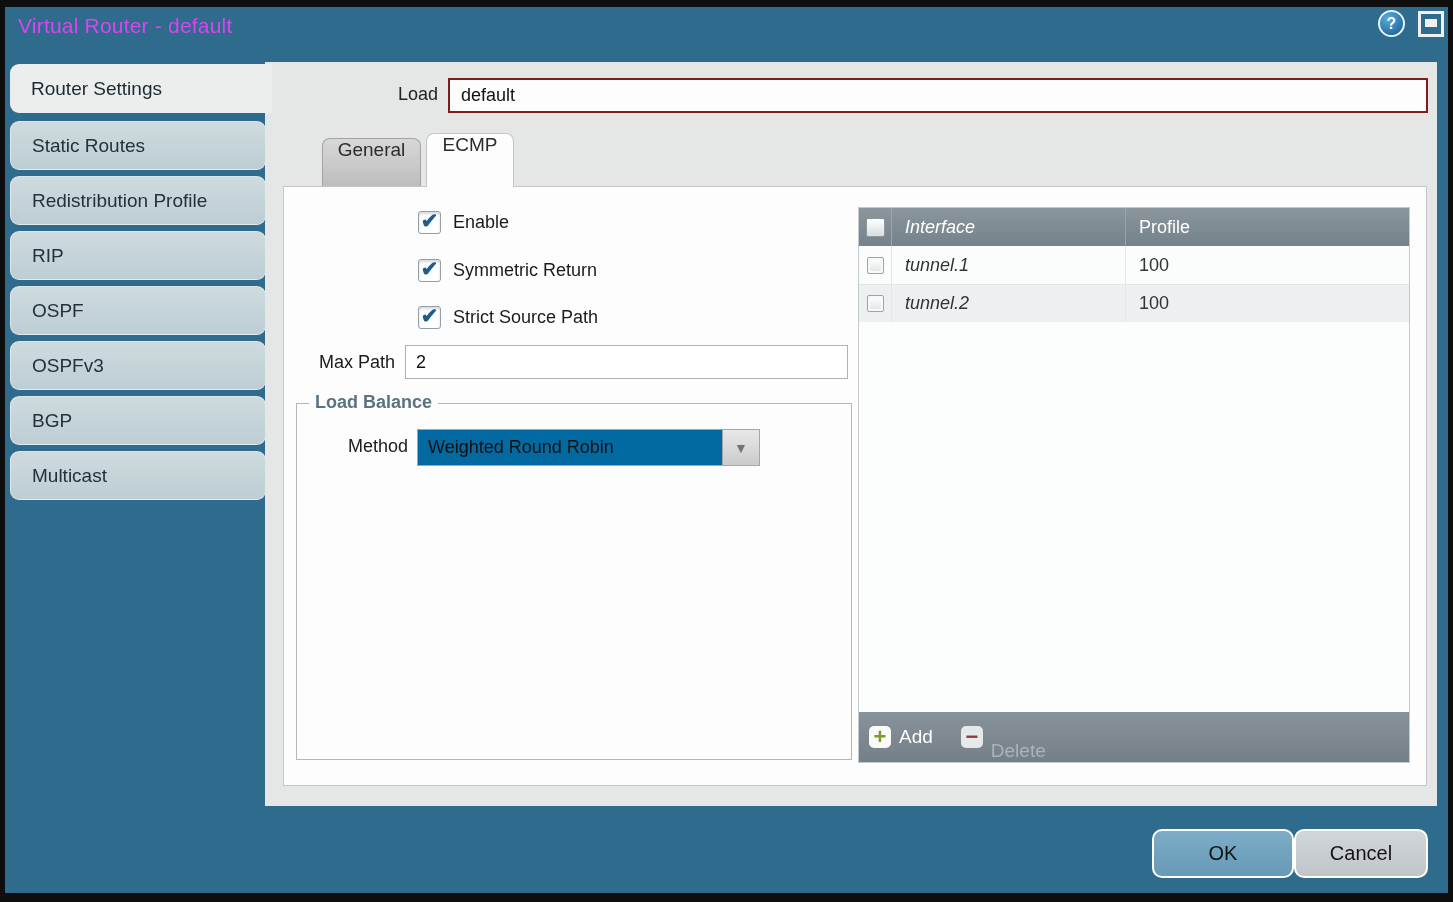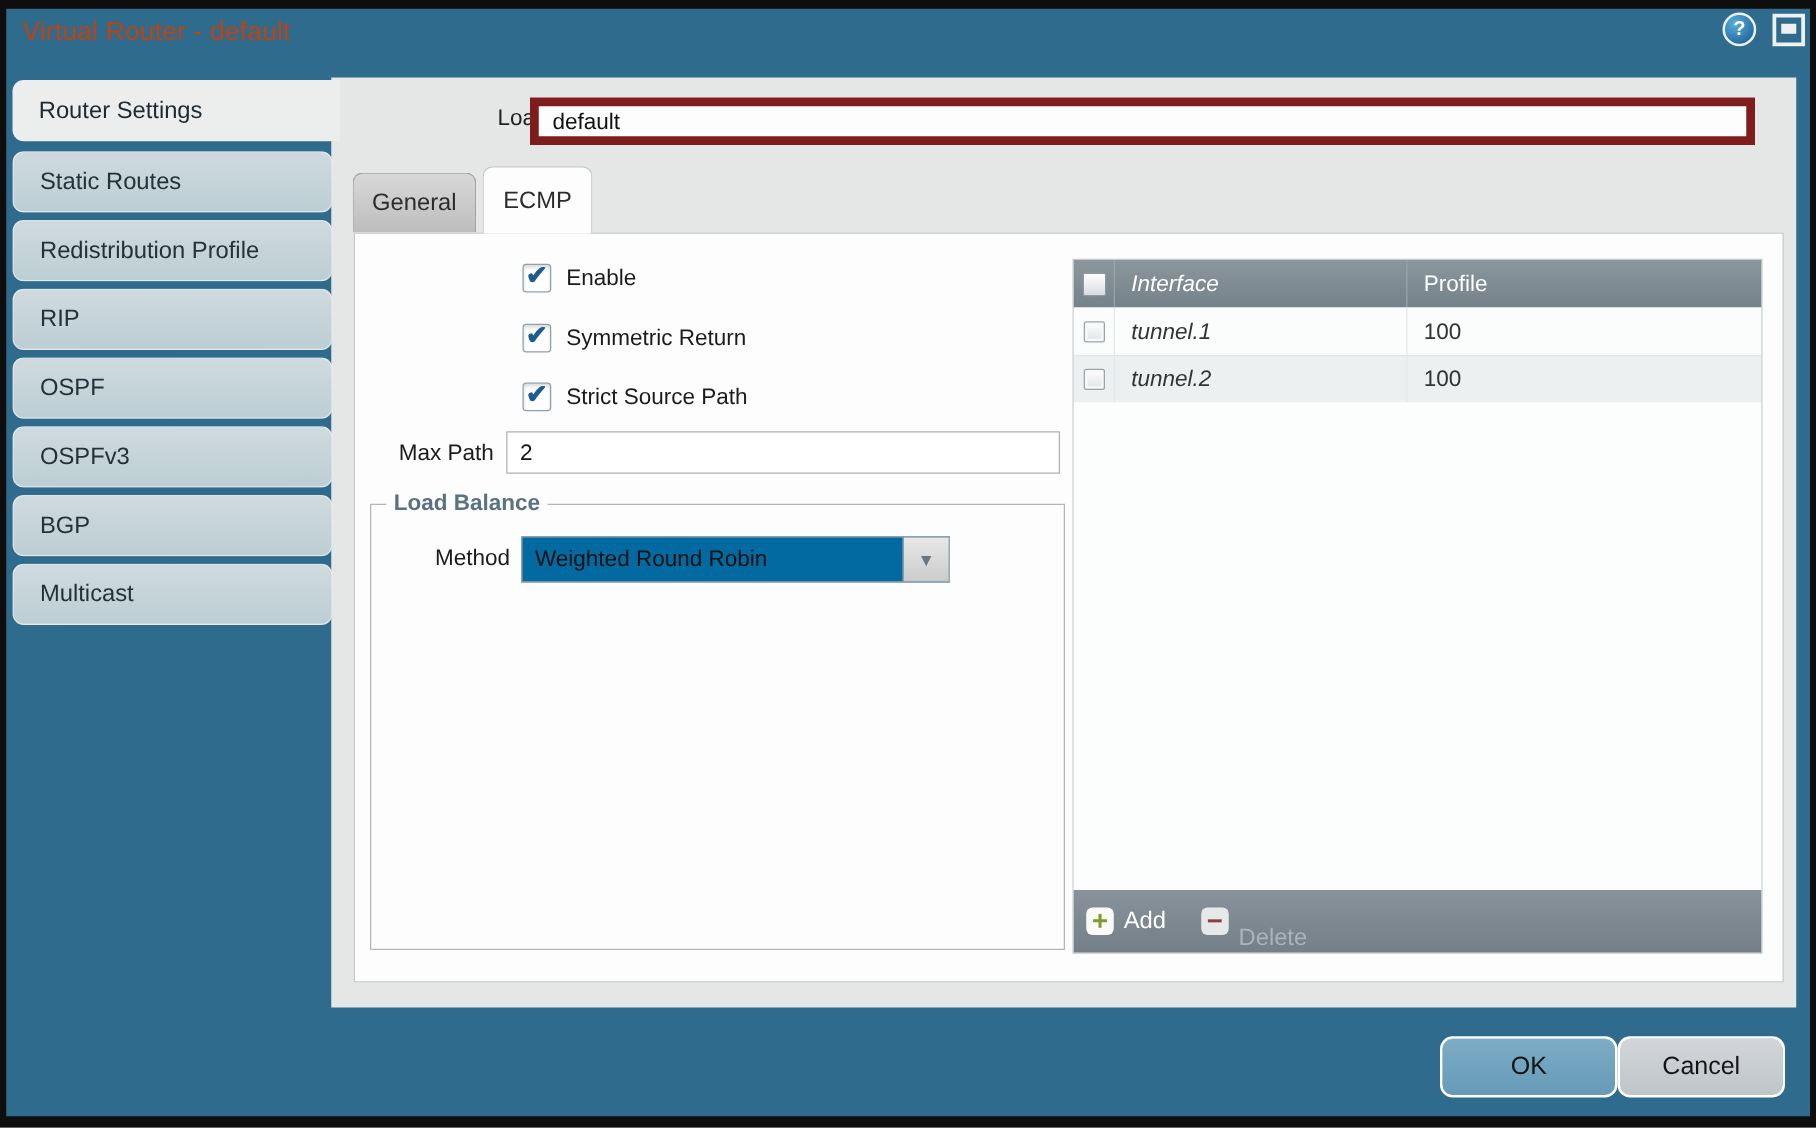--- a/index.html
+++ b/index.html
@@ -1,43 +1,43 @@
 <!DOCTYPE html>
 <html><head>
 <meta charset="utf-8">
 <style>
   * { margin:0; padding:0; box-sizing:border-box; }
   body { font-family:"Liberation Sans", sans-serif; background:#0e0e0e; }
   .frame { position:relative; width:1453px; height:902px; background:#0e0e0e; overflow:hidden; }
   .window-bg { position:absolute; left:5px; top:7px; right:5px; bottom:9px; background:#2e6b8c; }
 
   
-  .title { position:absolute; left:18px; top:14px; font-size:21px; color:#c2410c; letter-spacing:.2px; }
+  .title { position:absolute; left:18px; top:14px; font-size:21px; color:#d946ef; letter-spacing:.2px; }
   .help-icon { position:absolute; left:1378px; top:10px; width:27px; height:27px; border-radius:50%;
     background:radial-gradient(circle at 35% 30%, #58aede, #17548a); border:2px solid #e8f2f8;
     display:flex; align-items:center; justify-content:center; color:#fff; font-weight:bold; font-size:16px; cursor:pointer; }
   .restore-icon { position:absolute; left:1418px; top:11px; width:26px; height:26px; border:3px solid #f0f0f0;
     display:flex; align-items:center; justify-content:center; cursor:pointer; }
   .restore-inner { width:12px; height:8px; background:#f0f0f0; margin-bottom:2px; }
 
   
   .sidebar-item { position:absolute; left:10px; width:256px; height:49px; border-radius:9px;
     background:linear-gradient(#cfdade,#bcced4); border:1px solid rgba(255,255,255,.45);
     display:flex; align-items:center; padding-left:21px; font-size:19px; color:#24313a; cursor:pointer; z-index:2; }
   .sidebar-item.selected { background:#eceeee; border:none; width:262px; border-radius:9px 0 0 9px; z-index:5; color:#1d2a33;text-align:center; }
 
   
   .main-panel { position:absolute; left:265px; top:62px; width:1172px; height:744px; background:#e5e6e6; z-index:1; }
 
   .name-label { position:absolute; left:330px; top:84px; width:108px; text-align:right; font-size:18px; color:#222; z-index:3; }
-  .name-input { position:absolute; left:424px; top:78px; width:980px; height:35px; border:7px solid #7f1d1d;
+  .name-input { position:absolute; left:448px; top:78px; width:980px; height:35px; border:2px solid #7f1d1d;
     background:#fdfdfd; font-size:18px; padding:12px 11px; color:#111; z-index:3; font-family:"Liberation Sans",sans-serif; }
 
-  .tab { position:absolute; top:138px; height:48px; border-radius:8px 8px 0 0; display:flex; align-items:center;
-    justify-content:center; font-size:19px; color:#2c2c2c; cursor:pointer; }
+  .tab { position:absolute; top:138px; height:48px; border-radius:8px 8px 0 0; display:flex; 
+    justify-content:center; font-size:19px; color:#2c2c2c; cursor:pointer;margin-left:40px; }
   .tab-general { left:282px; width:99px; background:linear-gradient(#d8d8d8,#bdbdbd); border:1px solid #a3a3a3; border-bottom:none; z-index:2; }
   .tab-ecmp { left:386px; top:133px; height:54px; width:88px; background:#fdfdfd; border:1px solid #c6c6c6; border-bottom:none; z-index:4; }
 
   .content-panel { position:absolute; left:283px; top:186px; width:1144px; height:600px; background:#fdfdfd;
     border:1px solid #c6c6c6; z-index:3; }
 
   
   .cb-row { position:absolute; left:418px; display:flex; align-items:center; gap:12px; z-index:4; }
   .row-enable { top:211px; } .row-symret { top:259px; } .row-strict { top:306px; }
   .checkbox { width:23px; height:23px; background:#fff; border:1px solid #8fa0a8; border-radius:3px;

